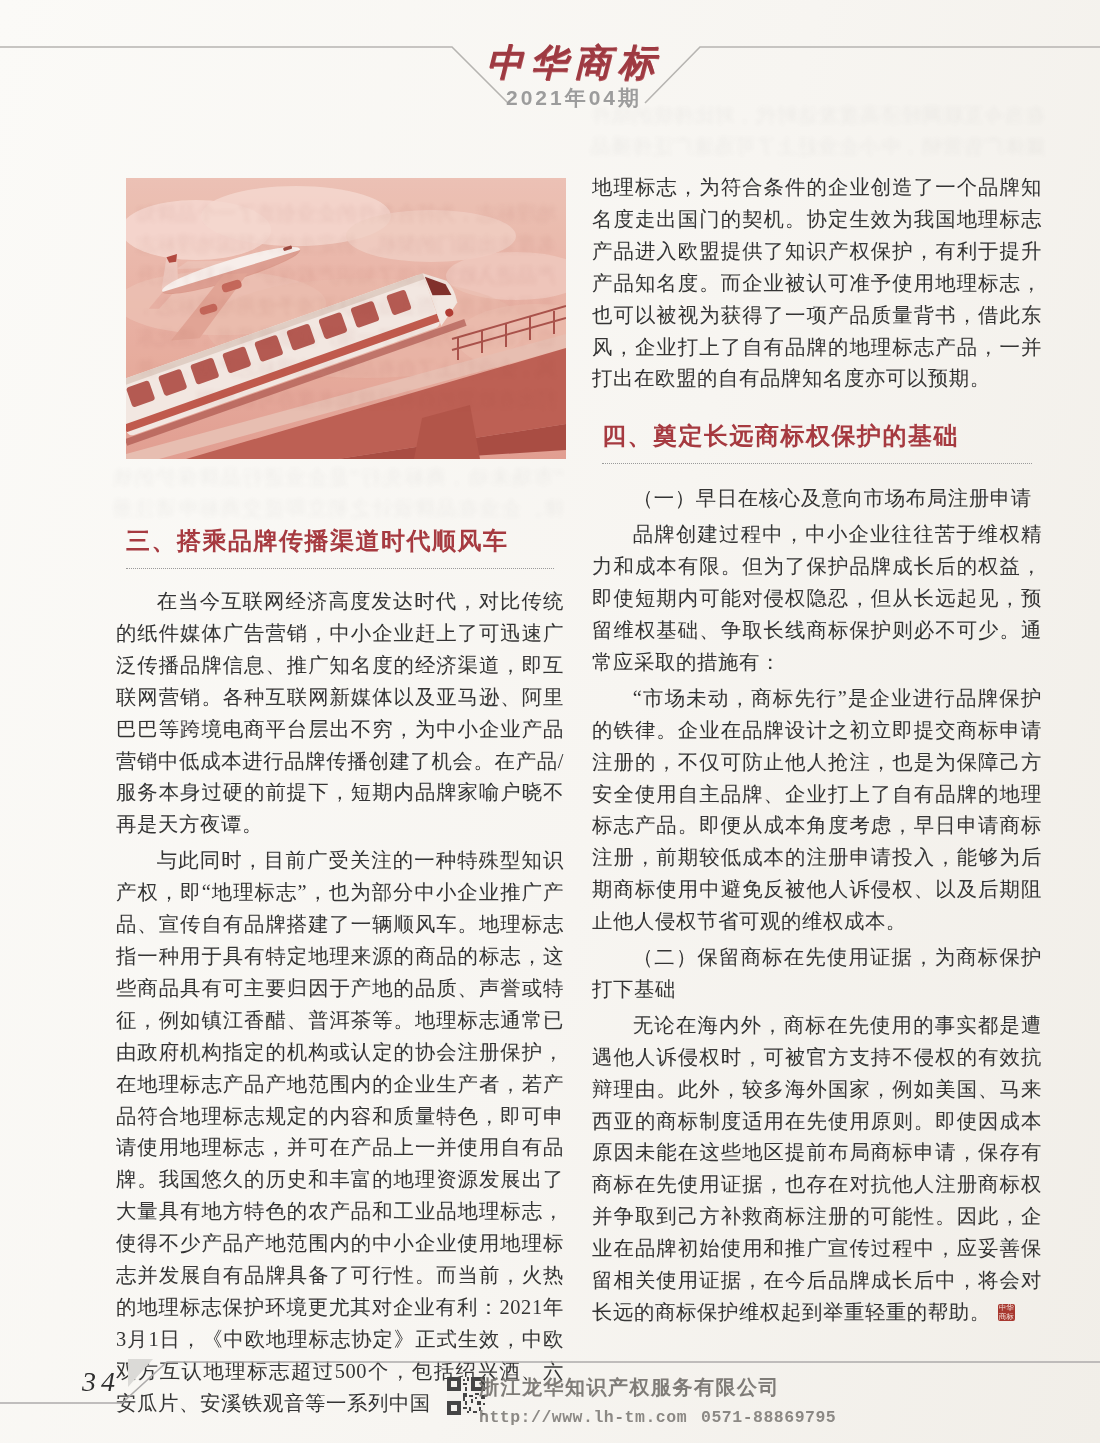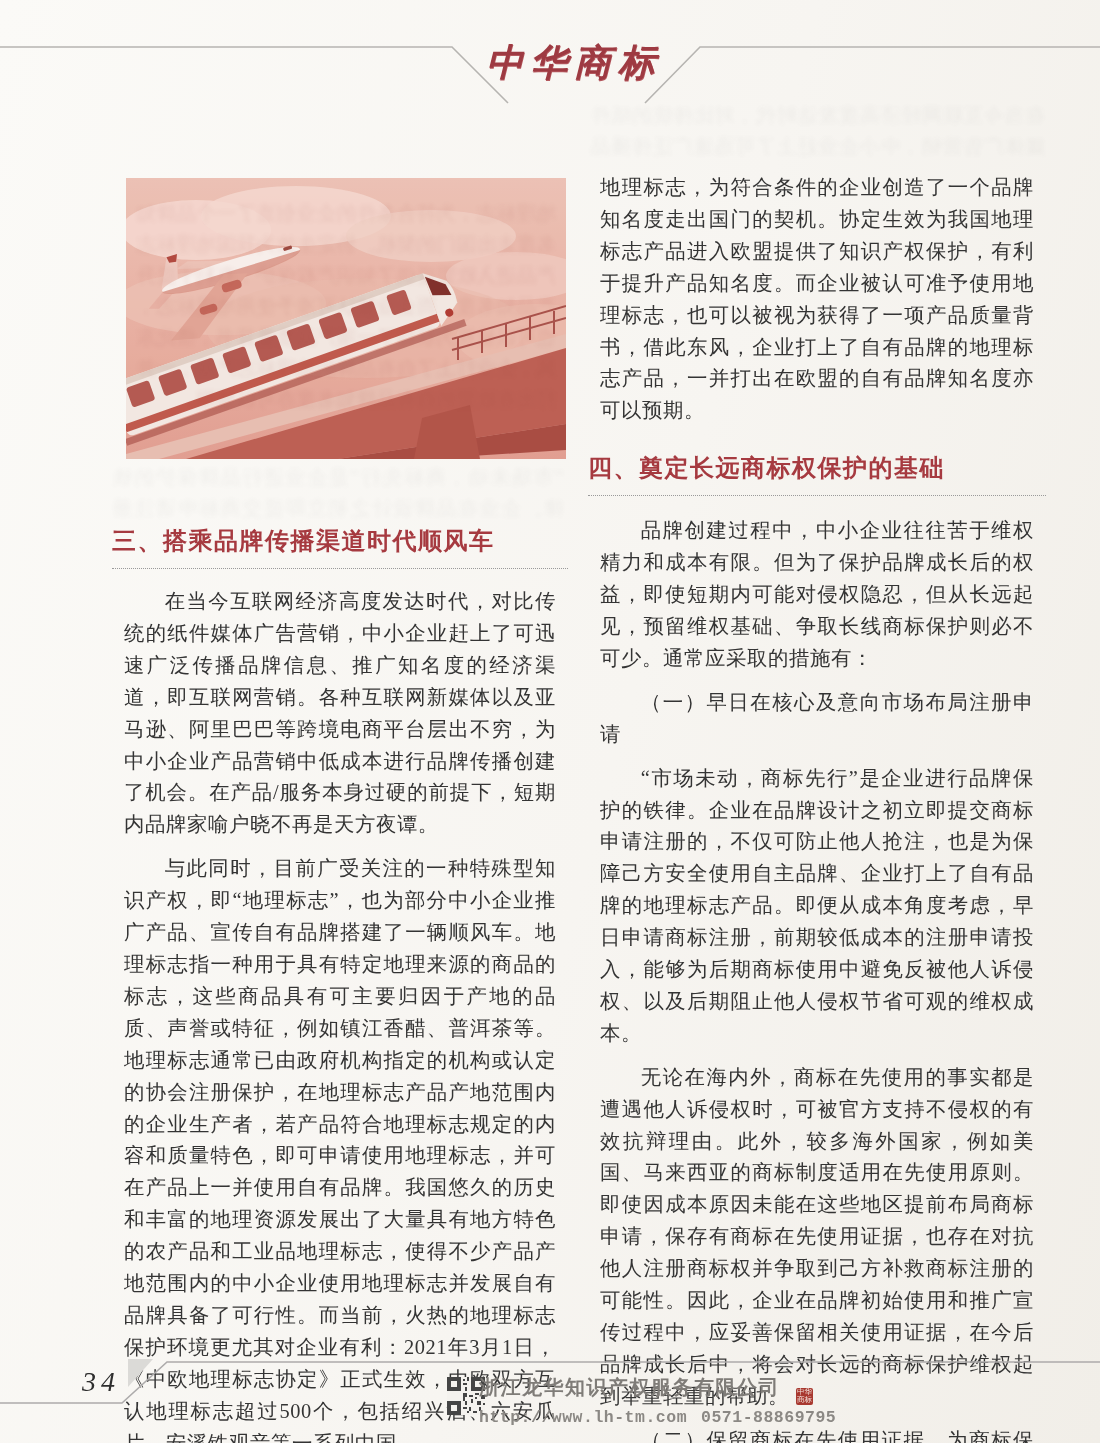--- a/index.html
+++ b/index.html
@@ -19,26 +19,26 @@
   .issue{
     position:absolute;top:84px;left:0;width:1100px;box-sizing:border-box;padding-left:48px;
     text-align:center;font-size:21px;font-weight:bold;letter-spacing:3px;color:#9c9c9c;
     font-family:"Liberation Sans","DejaVu Sans",sans-serif;
   }
   
   .col{position:absolute;top:0;}
   .col-left{left:112px;width:456px;}
   .col-right{left:588px;width:458px;}
   .body-par{
-    margin:12px;font-size:20.4px;line-height:31.9px;letter-spacing:0.6px;
+    margin:4px;font-size:20.4px;line-height:31.9px;letter-spacing:0.6px;
     text-align:justify;text-justify:inter-ideograph;
   }
   .indent{text-indent:2em;}
   .sec-heading{
-    margin:0;font-family:"Liberation Sans","DejaVu Sans",sans-serif;
+    margin:14px;font-family:"Liberation Sans","DejaVu Sans",sans-serif;
     font-size:24px;font-weight:bold;letter-spacing:1.5px;color:#a63a40;
     padding-bottom:11px;border-bottom:1px dotted #9a9a9a;
   }
   .sec3{margin-top:66px;margin-bottom:17px;}
   .sec4{margin-top:25px;margin-bottom:19px;}
   .figure{margin:178px 0 0 14px;width:440px;height:281px;position:relative;}
   .author{
     margin-top:8px;font-size:18.5px;letter-spacing:2px;text-indent:2.2em;
     color:#3c3c3c;font-style:italic;
   }
@@ -71,20 +71,21 @@
 </head>
 <body>
 
 <div class="page">
 
   <svg class="header-rule" width="1100" height="115">
     <path d="M0,47 L452,47 L508,103" fill="none" stroke="#b6b4b1" stroke-width="1.6"></path>
     <path d="M645,103 L700,47 L1100,47" fill="none" stroke="#b6b4b1" stroke-width="1.6"></path>
   </svg>
   <div class="mag-title">中华商标</div>
+  <div class="issue">2021年04期</div>
 
   <div class="col col-left">
 
     <div class="figure">
       <svg width="440" height="281" viewBox="0 0 440 281">
         <defs>
           <linearGradient id="sky" x1="0" y1="0" x2="0" y2="1">
             <stop offset="0" stop-color="#efc7ba"></stop>
             <stop offset="0.6" stop-color="#e9b2a3"></stop>
             <stop offset="1" stop-color="#e3a294"></stop>
@@ -161,27 +162,27 @@
 
     <p class="body-par indent">在当今互联网经济高度发达时代，对比传统的纸件媒体广告营销，中小企业赶上了可迅速广泛传播品牌信息、推广知名度的经济渠道，即互联网营销。各种互联网新媒体以及亚马逊、阿里巴巴等跨境电商平台层出不穷，为中小企业产品营销中低成本进行品牌传播创建了机会。在产品/服务本身过硬的前提下，短期内品牌家喻户晓不再是天方夜谭。</p>
     <p class="body-par indent">与此同时，目前广受关注的一种特殊型知识产权，即“地理标志”，也为部分中小企业推广产品、宣传自有品牌搭建了一辆顺风车。地理标志指一种用于具有特定地理来源的商品的标志，这些商品具有可主要归因于产地的品质、声誉或特征，例如镇江香醋、普洱茶等。地理标志通常已由政府机构指定的机构或认定的协会注册保护，在地理标志产品产地范围内的企业生产者，若产品符合地理标志规定的内容和质量特色，即可申请使用地理标志，并可在产品上一并使用自有品牌。我国悠久的历史和丰富的地理资源发展出了大量具有地方特色的农产品和工业品地理标志，使得不少产品产地范围内的中小企业使用地理标志并发展自有品牌具备了可行性。而当前，火热的地理标志保护环境更尤其对企业有利：2021年3月1日，《中欧地理标志协定》正式生效，中欧双方互认地理标志超过500个，包括绍兴酒、六安瓜片、安溪铁观音等一系列中国</p>
   </div>
 
   <div class="col col-right">
     <p class="body-par" style="margin-top:172px;">地理标志，为符合条件的企业创造了一个品牌知名度走出国门的契机。协定生效为我国地理标志产品进入欧盟提供了知识产权保护，有利于提升产品知名度。而企业被认可准予使用地理标志，也可以被视为获得了一项产品质量背书，借此东风，企业打上了自有品牌的地理标志产品，一并打出在欧盟的自有品牌知名度亦可以预期。</p>
 
     <h2 class="sec-heading sec4">四、奠定长远商标权保护的基础</h2>
 
+    <p class="body-par indent">（一）早日在核心及意向市场布局注册申请</p>
     <p class="body-par indent">品牌创建过程中，中小企业往往苦于维权精力和成本有限。但为了保护品牌成长后的权益，即使短期内可能对侵权隐忍，但从长远起见，预留维权基础、争取长线商标保护则必不可少。通常应采取的措施有：</p>
-    <p class="body-par indent">（一）早日在核心及意向市场布局注册申请</p>
     <p class="body-par indent">“市场未动，商标先行”是企业进行品牌保护的铁律。企业在品牌设计之初立即提交商标申请注册的，不仅可防止他人抢注，也是为保障己方安全使用自主品牌、企业打上了自有品牌的地理标志产品。即便从成本角度考虑，早日申请商标注册，前期较低成本的注册申请投入，能够为后期商标使用中避免反被他人诉侵权、以及后期阻止他人侵权节省可观的维权成本。</p>
+    <p class="body-par indent">（二）保留商标在先使用证据，为商标保护打下基础</p>
     <p class="body-par indent">
       <span>无论在海内外，商标在先使用的事实都是遭遇他人诉侵权时，可被官方支持不侵权的有效抗辩理由。此外，较多海外国家，例如美国、马来西亚的商标制度适用在先使用原则。即使因成本原因未能在这些地区提前布局商标申请，保存有商标在先使用证据，也存在对抗他人注册商标权并争取到己方补救商标注册的可能性。因此，企业在品牌初始使用和推广宣传过程中，应妥善保留相关使用证据，在今后品牌成长后中，将会对长远的商标保护维权起到举重轻重的帮助。</span><span class="seal">中华商标</span>
     </p>
-    <p class="body-par indent">（二）保留商标在先使用证据，为商标保护打下基础</p>
 
   </div>
 
   <div class="ghost" style="left:112px;top:462px;width:452px;height:58px;">“市场未动，商标先行”是企业进行品牌保护的铁律。企业在品牌设计之初立即提交商标申请注册的，不仅可防止他人抢注，也是为保障己方安全使用自主品牌、以及今后进一步拓展维护权益奠定基础。即便从成本角度考虑，早日申请商标注册，前期较低成本的注册申请投入，能够为后期商标使用中避免反被他人诉侵权、以及后期阻止他人侵权节省可观的维权成本。</div>
   <div class="ghost" style="left:590px;top:100px;width:455px;height:60px;">在当今互联网经济高度发达时代，对比传统的纸件媒体广告营销，中小企业赶上了可迅速广泛传播品牌信息、推广知名度的经济渠道，即互联网营销。各种互联网新媒体以及亚马逊、阿里巴巴等跨境电商平台层出不穷，为中小企业产品营销中低成本进行品牌传播创建了机会。在产品/服务本身过硬的前提下，短期内品牌家喻户晓不再是天方夜谭。</div>
 
   <svg class="footer-rule" width="1100" height="60">
     <polygon points="128,3 153,3 128,31" fill="#dbdad7"></polygon>
     <path d="M0,47 L122,47 L167,6 L1100,6" fill="none" stroke="#adabab" stroke-width="1.6"></path>
   </svg>

